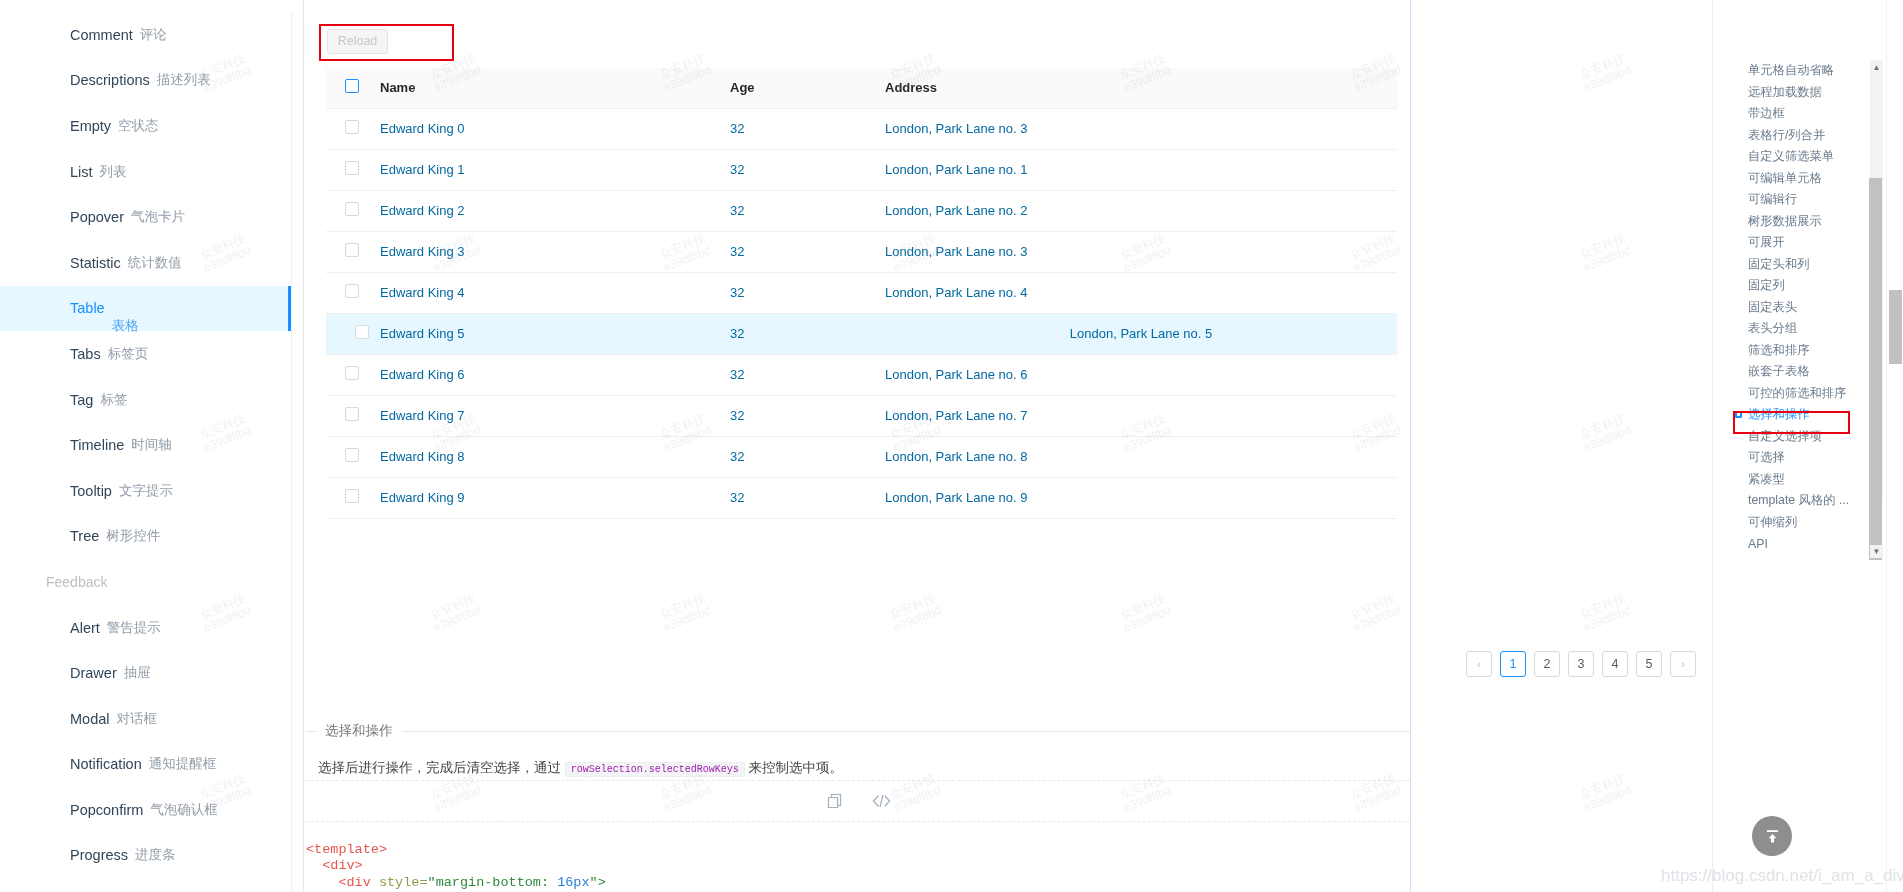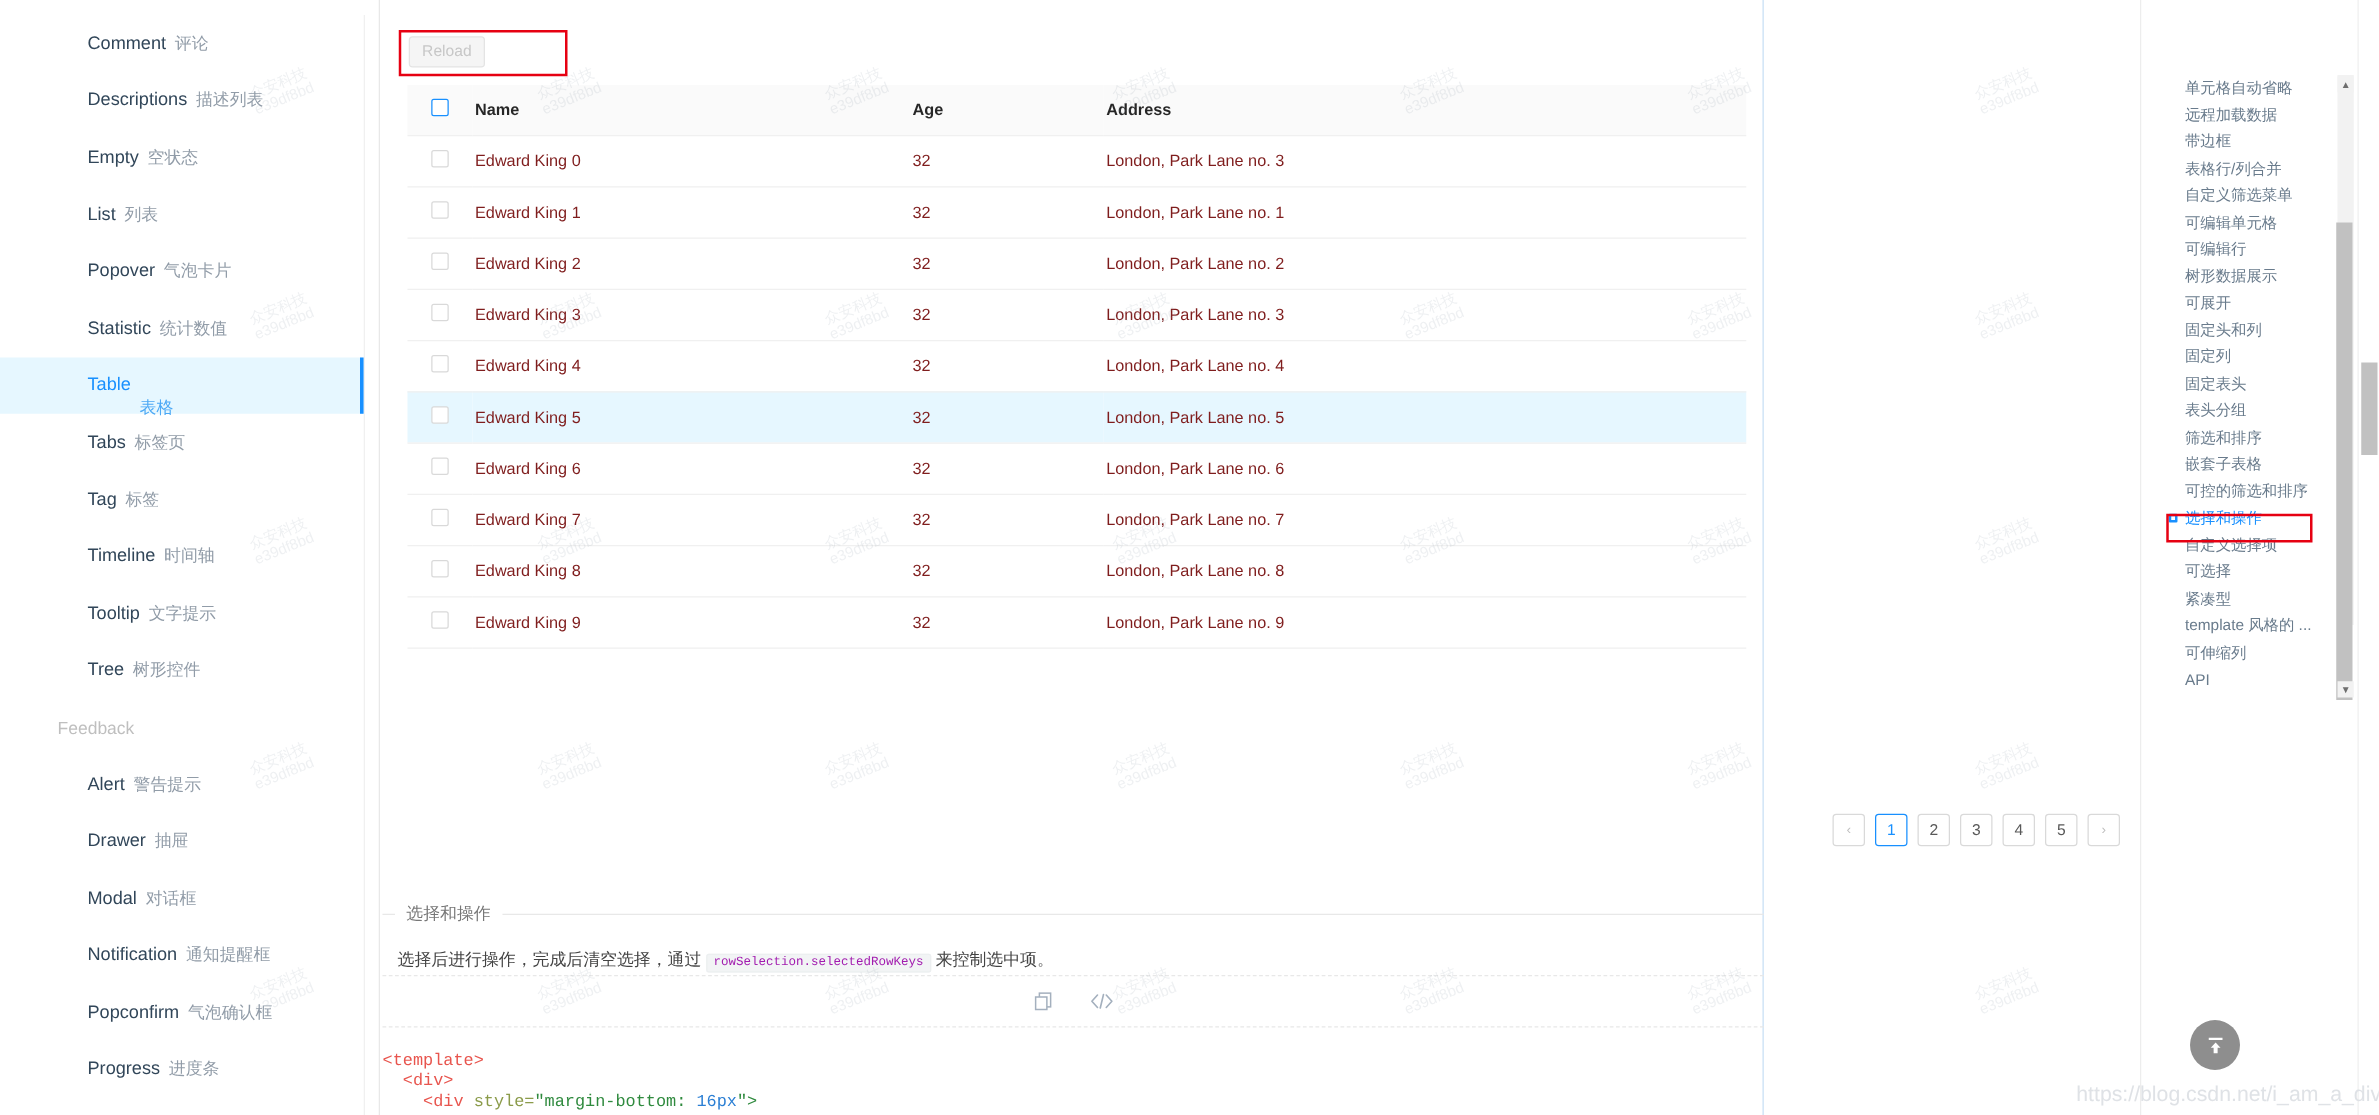--- a/index.html
+++ b/index.html
@@ -123,28 +123,28 @@
     font-size: 13px;
     font-weight: bold;
     text-align: left;
     height: 40px;
     padding: 0 0 0 0;
     border-bottom: 1px solid #f0f0f0;
   }
   table.ant-table td {
     height: 41px;
     font-size: 13px;
-    color: #7f1d1d;
+    color: #0369a1;
     border-bottom: 1px solid #f0f0f0;
     padding: 0;
     vertical-align: middle;
   }
   tr.row-hover td { background: #e6f7ff; }
   tr.row-hover td:first-child,
-  tr.row-hover td:last-child { background: #e6f7ff; }
+  tr.row-hover td:last-child { background: #e6f7ff; text-align: center; }
 
   .col-check { width: 52px; padding-left: 19px !important; }
   .col-name  { width: 350px; }
   .col-age   { width: 155px; }
   .col-addr  { width: 514px; }
 
   .cell-pad { padding-left: 2px; }
 
   .cbox {
     width: 14px; height: 14px;

